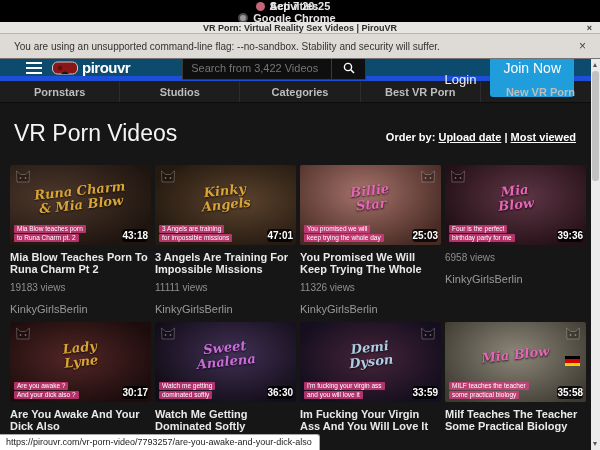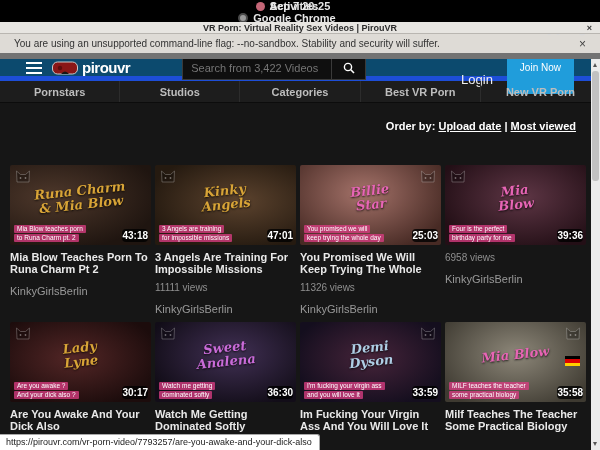--- a/index.html
+++ b/index.html
@@ -17,41 +17,41 @@
   .sys-right { margin-left:auto; display:flex; gap:16px; align-items:center; }
 
   
   .tabbar { height:12px; background:#e7e5e1; color:#2c2c2c; font-size:9px; font-weight:bold;
     display:flex; align-items:center; justify-content:center; position:relative;
     border-bottom:1px solid #b9b6b1; }
   .tab-close { position:absolute; right:8px; font-size:9px; color:#333; cursor:pointer; }
 
   
   .warnbar { height:25px; background:#dedbd6; color:#333; font-size:10px;
-    display:flex; align-items:center; padding:0 14px; border-bottom:6px solid #737373; }
+    display:flex; align-items:center; padding:0 14px; border-bottom:1px solid #737373; }
   .warn-close { margin-left:auto; font-size:12px; color:#444; cursor:pointer; }
 
   
   .viewport { height:391px; background:#161616; position:relative; overflow:hidden; }
 
   .site-header { height:22px; background:#0c4a6e; display:flex; align-items:center;
     padding:0 12px; border-bottom:5px solid #1d4ed8; }
   .burger { width:16px; cursor:pointer; margin:0 10px 0 14px; }
   .burger i { display:block; height:2px; background:#fff; margin:3px 0; }
   .logo { display:flex; align-items:center; gap:4px; cursor:pointer; }
   .goggles { display:block; }
   .logo-text { color:#fff; font-size:15px; font-weight:bold; letter-spacing:-0.5px; }
   .searchbox { display:flex; margin-left:52px; }
   .searchbox input { width:150px; height:24px; background:#0f0f0f; border:1px solid #3a3a3a;
     color:#9a9a9a; font-size:11px; padding:0 8px; outline:none; }
   .search-btn { width:34px; height:24px; background:#0f0f0f; border:1px solid #3a3a3a;
     border-left:none; display:flex; align-items:center; justify-content:center; cursor:pointer; }
   .auth { margin-left:auto; display:flex; align-items:center; gap:14px; padding-right:14px; }
   .login { color:#f0f0f0; font-size:13px; cursor:pointer;margin-top:24px; }
-  .join { background:#209ddb; color:#fff; font-size:10px; padding:21px 13px; border-radius:3px;
+  .join { background:#209ddb; color:#fff; font-size:14px; padding:21px 13px; border-radius:3px;
     cursor:pointer; }
 
   .mainnav { height:22px; background:#1d1d1d; display:flex; border-bottom:1px solid #0c0c0c; }
   .nav-item { flex:1; display:flex; align-items:center; justify-content:center; color:#bdbdbd;
     font-size:11px; font-weight:bold; border-left:1px solid #2c2c2c; cursor:pointer; }
   .nav-item:first-child { border-left:none; }
 
   .heading-row { display:flex; align-items:baseline; padding:17px 16px 0 14px; height:62px; }
   .page-title { color:#f4f4f4; font-size:23px; font-weight:400; }
   .orderby { margin-left:auto; color:#fff; font-size:11px; font-weight:bold; padding-right:8px; }
@@ -174,20 +174,21 @@
 
   <div class="mainnav">
     <div class="nav-item">Pornstars</div>
     <div class="nav-item">Studios</div>
     <div class="nav-item">Categories</div>
     <div class="nav-item">Best VR Porn</div>
     <div class="nav-item">New VR Porn</div>
   </div>
 
   <div class="heading-row">
+    <div class="page-title">VR Porn Videos</div>
     <div class="orderby">
       <span>Order by:</span>
       <a>Upload date</a>
       <span>|</span>
       <a>Most viewed</a>
     </div>
   </div>
 
   <div class="grid-row">
     <div class="card">
@@ -199,20 +200,21 @@
           </svg>
         <div class="oname" style="color: rgb(216, 164, 55);">Runa Charm
 &amp; Mia Blow</div>
         <div class="cap">
             <span>Mia Blow teaches porn</span>
             <span>to Runa Charm pt. 2</span>
           </div>
         <div class="dur">43:18</div>
       </div>
       <div class="vtitle">Mia Blow Teaches Porn To Runa Charm Pt 2</div>
+      <div class="views">19183 views</div>
       <div class="studio">KinkyGirlsBerlin</div>
     </div>
     <div class="card">
       <div class="thumb t1">
         <svg class="catlogo" width="16" height="14" viewBox="0 0 16 14">
             <path d="M2 13 L1.5 2 L5.5 5.5 L10.5 5.5 L14.5 2 L14 13 Z" fill="rgba(0,0,0,.45)" stroke="rgba(210,210,210,.7)" stroke-width=".8"></path>
             <circle cx="5.5" cy="9" r=".9" fill="rgba(220,220,220,.8)"></circle>
             <circle cx="10.5" cy="9" r=".9" fill="rgba(220,220,220,.8)"></circle>
           </svg>
         <div class="oname" style="color: rgb(216, 164, 55);">Kinky

